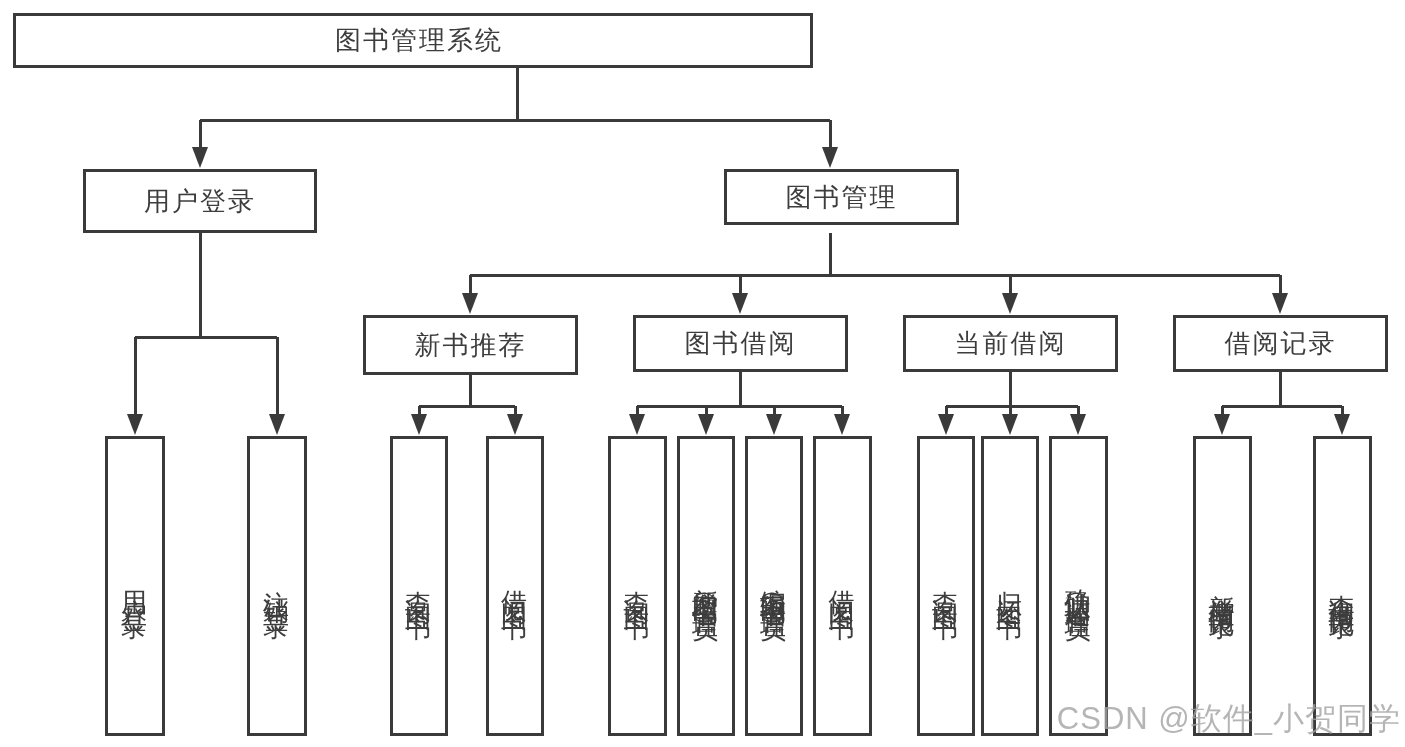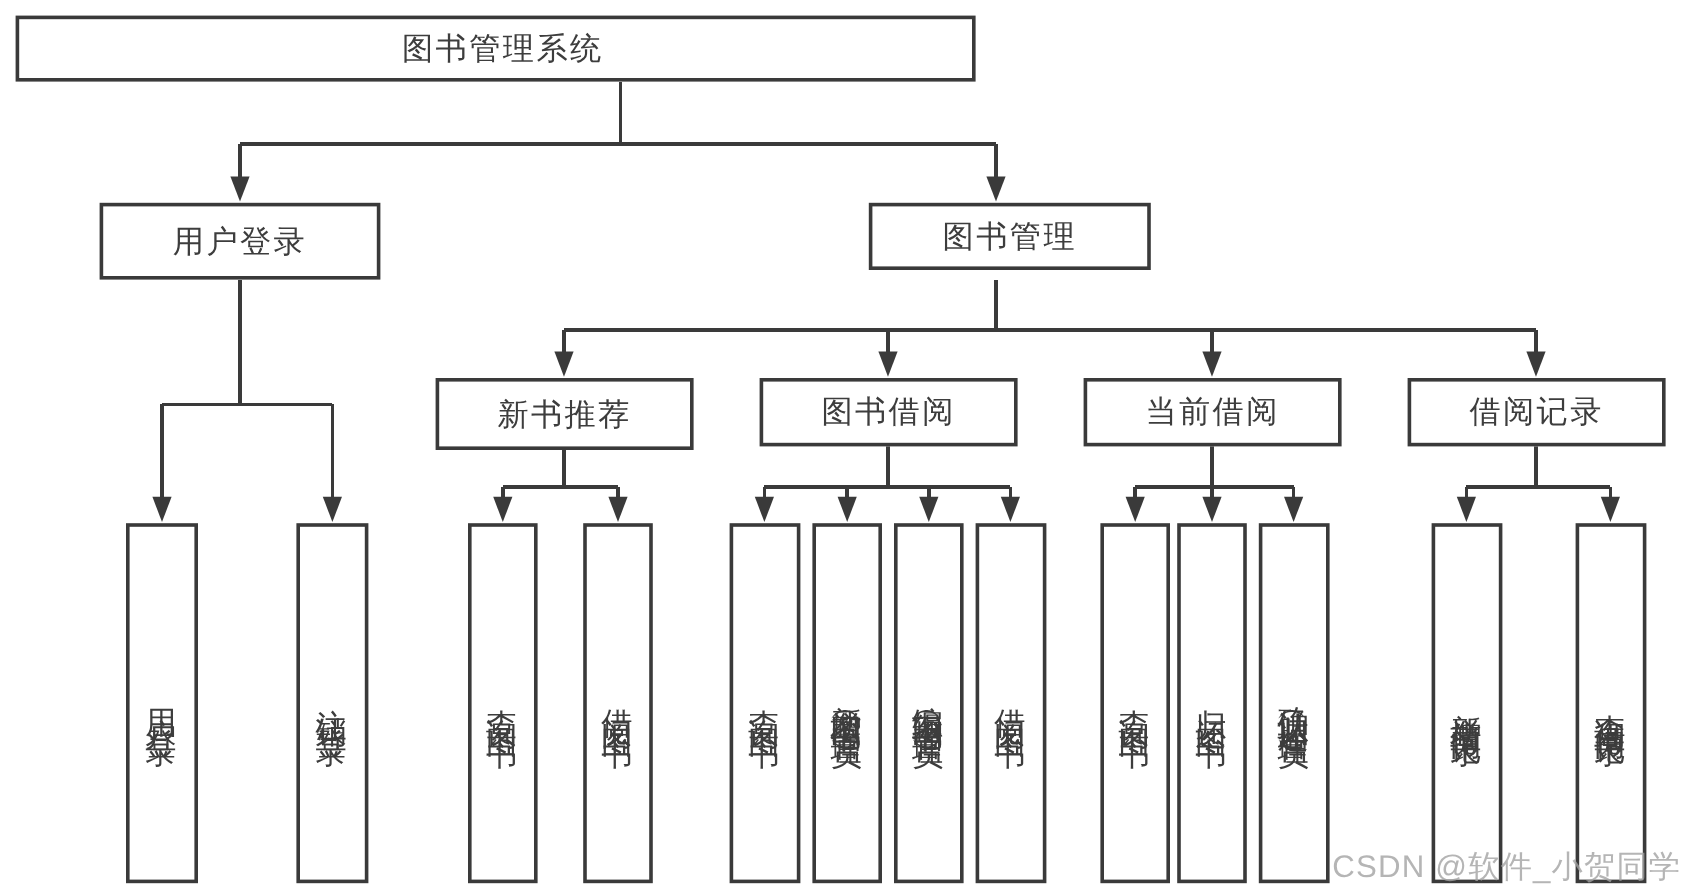--- a/index.html
+++ b/index.html
@@ -34,21 +34,21 @@
     writing-mode: vertical-rl;
     letter-spacing: 8px;
   }
   .vnode.long {
     letter-spacing: 4px;
   }
   .watermark {
     position: absolute;
     right: 4px;
     bottom: 7px;
-    font-size: 26px;
+    font-size: 31px;
     letter-spacing: 1px;
     color: rgba(162,162,162,0.8);
     z-index: 2;
   }
 </style>
 </head>
 <body>
 
 <div class="canvas">
 

